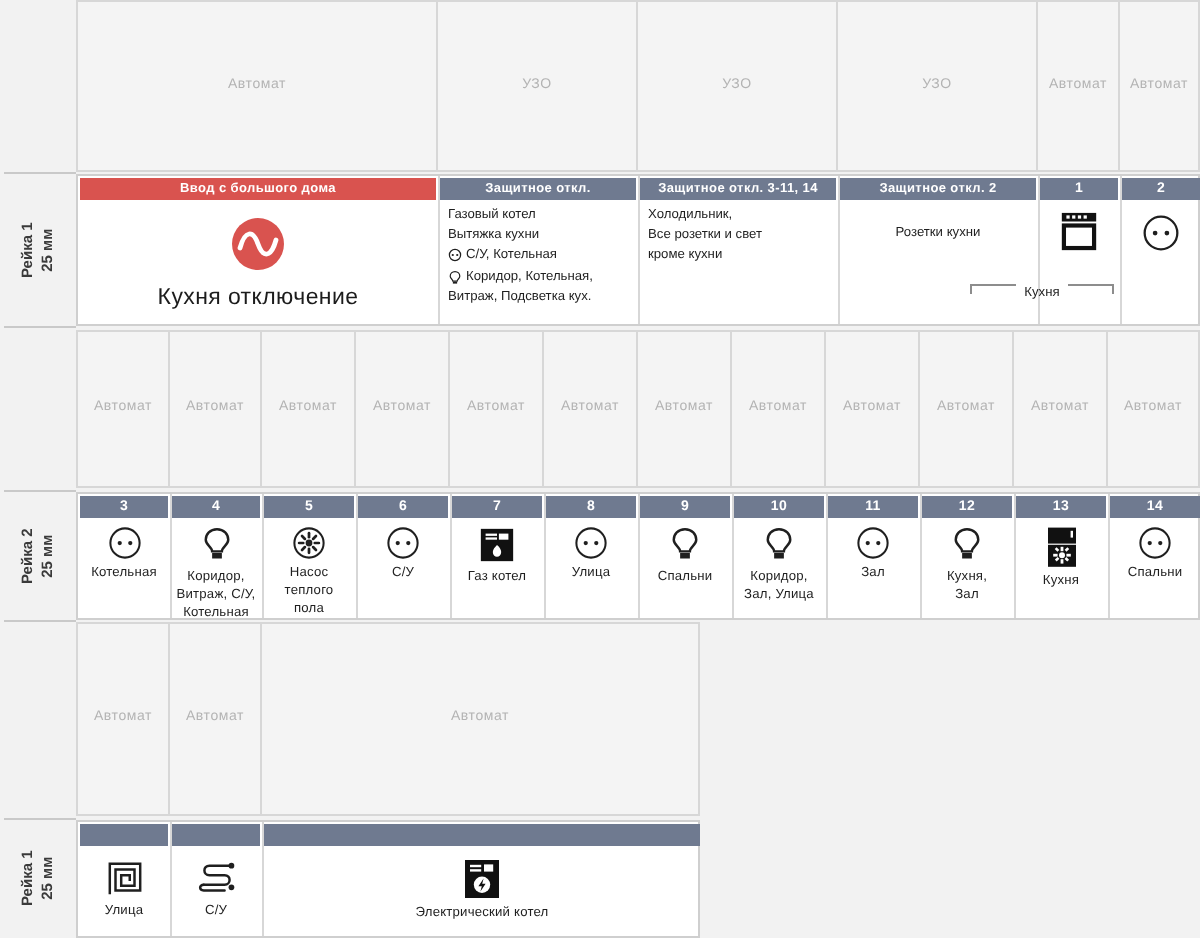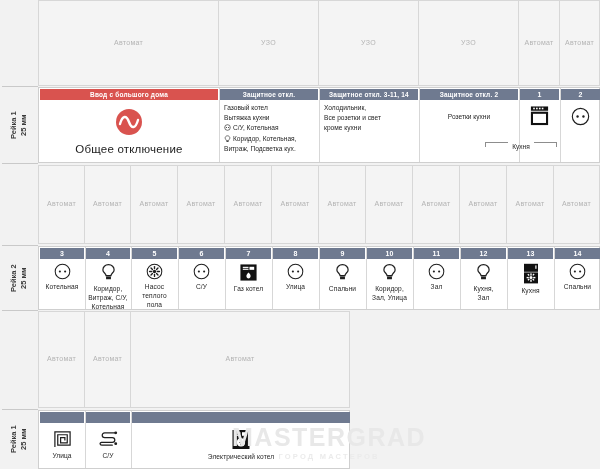--- a/index.html
+++ b/index.html
@@ -112,21 +112,21 @@
   <div class="rail" style="top:87px;height:76px;width:562px;">
 
     <div class="hbar red" style="left:1px;top:1px;width:178px;">Ввод с большого дома</div>
     <div class="mainblk" style="left:1px;width:178px;top:12px;">
       <span class="icon">
         <svg width="30" height="30" viewBox="0 0 30 30">
           <circle cx="15" cy="15" r="13" fill="#d9534f"></circle>
           <path d="M6 17 C8.5 8, 12.5 8, 15 15 C17.5 22, 21.5 22, 24 13" stroke="#ffffff" stroke-width="2.4" fill="none" stroke-linecap="round"></path>
         </svg>
       </span>
-      <span class="title">Общее отключение</span>
+      <span class="title">Кухня отключение</span>
     </div>
     <div class="rail-sep" style="left:180px;"></div>
 
     <div class="hbar" style="left:181px;top:1px;width:98px;">Защитное откл.</div>
     <div class="lst" style="left:181px;width:98px;">
       <div class="ln">Газовый котел</div>
       <div class="ln">Вытяжка кухни</div>
       <div class="ln ind">
         <span class="mini">
           <svg width="7" height="7" viewBox="0 0 10 10">
@@ -475,18 +475,14 @@
           <rect x="4" y="5.6" width="5.6" height="1.2" fill="#fff"></rect>
           <rect x="11" y="3.2" width="4.6" height="3.6" fill="#fff"></rect>
           <circle cx="10" cy="13.4" r="4.1" fill="#fff"></circle>
           <path d="M10.8 10.2 L8.2 14.1 L9.9 14.1 L9.2 16.8 L11.8 12.9 L10.1 12.9 Z" fill="#111"></path>
         </svg>
       </span>
       <span class="cap">Электрический котел</span>
     </div>
   </div>
 
-  <div class="wm" style="left:232px;top:425px;">
-    <div class="w1">MASTERGRAD</div>
-    <div class="w2">ГОРОД МАСТЕРОВ</div>
-  </div>
 
 </div>
 
 </body></html>

